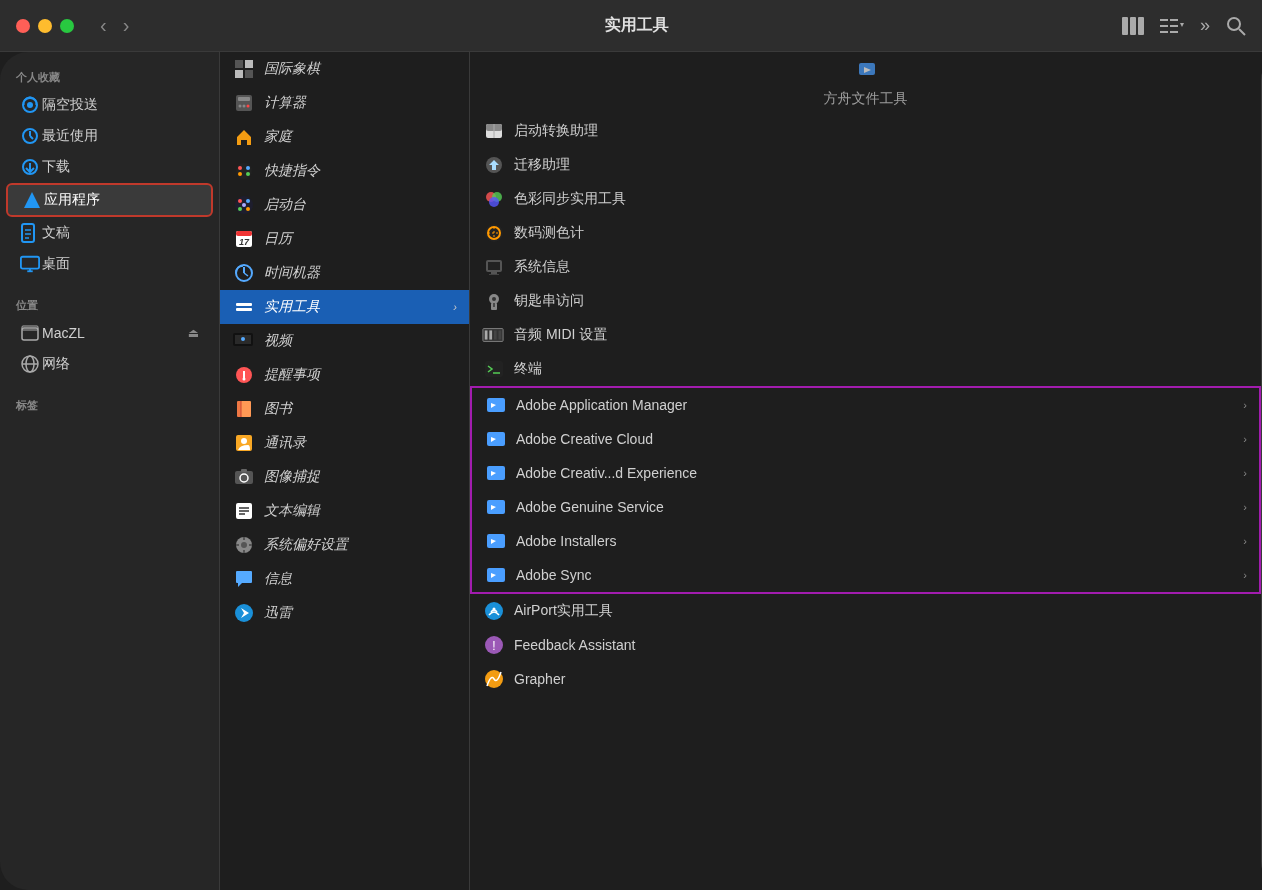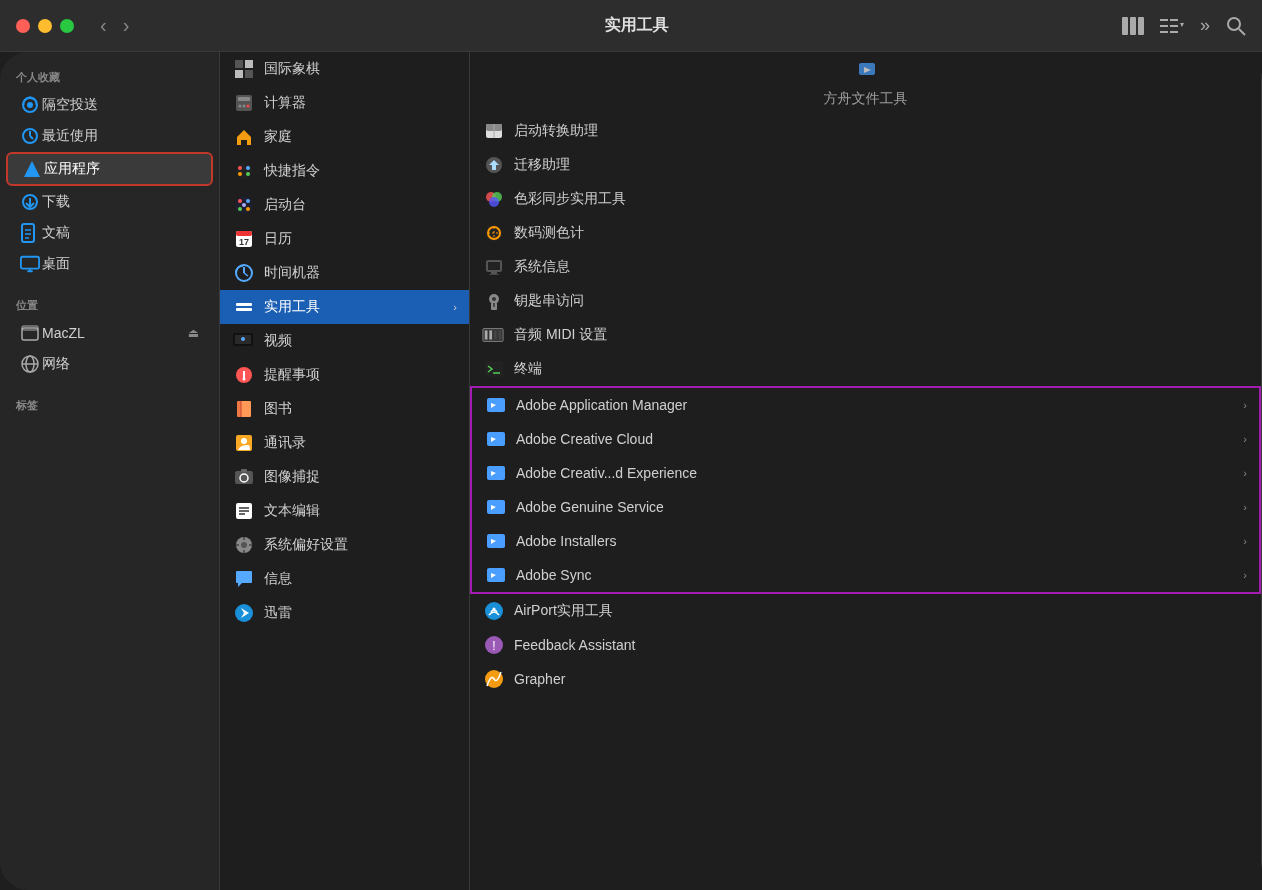--- a/index.html
+++ b/index.html
@@ -144,20 +144,21 @@
       overflow: hidden;
     }
 
     .column {
       border-right: 1px solid #3a3a3a;
       overflow-y: auto;
       flex-shrink: 0;
     }
     .column-mid {
       width: 250px;
+      font-style: italic;
     }
     .column-right {
       flex: 1;
     }
 
     .col-item {
       display: flex;
       align-items: center;
       gap: 10px;
       padding: 6px 12px;
@@ -276,38 +277,38 @@
       <div class="sidebar-icon" style="color:#2196f3;">
         <svg width="20" height="20" viewBox="0 0 20 20">
           <circle cx="10" cy="10" r="7" stroke="#2196f3" stroke-width="2" fill="none"></circle>
           <line x1="10" y1="5" x2="10" y2="10" stroke="#2196f3" stroke-width="2"></line>
           <line x1="10" y1="10" x2="13" y2="13" stroke="#2196f3" stroke-width="2"></line>
         </svg>
       </div>
       <span>最近使用</span>
     </div>
 
-    <div class="sidebar-item active" style="border:2px solid #c0392b; background:#3a3a3a;">
-      <div class="sidebar-icon" style="color:#2196f3;">
-        <svg width="20" height="20" viewBox="0 0 20 20">
-          <path d="M10 2 L18 18 L2 18 Z" fill="#2196f3"></path>
-        </svg>
-      </div>
-      <span>应用程序</span>
-    </div>
-
     <div class="sidebar-item">
       <div class="sidebar-icon" style="color:#2196f3;">
         <svg width="20" height="20" viewBox="0 0 20 20">
           <circle cx="10" cy="10" r="7" stroke="#2196f3" stroke-width="2" fill="none"></circle>
           <line x1="10" y1="6" x2="10" y2="14" stroke="#2196f3" stroke-width="2"></line>
           <polyline points="6,11 10,15 14,11" stroke="#2196f3" stroke-width="2" fill="none"></polyline>
         </svg>
       </div>
       <span>下载</span>
+    </div>
+
+    <div class="sidebar-item active" style="border:2px solid #c0392b; background:#3a3a3a;">
+      <div class="sidebar-icon" style="color:#2196f3;">
+        <svg width="20" height="20" viewBox="0 0 20 20">
+          <path d="M10 2 L18 18 L2 18 Z" fill="#2196f3"></path>
+        </svg>
+      </div>
+      <span>应用程序</span>
     </div>
 
     <div class="sidebar-item">
       <div class="sidebar-icon" style="color:#2196f3;">
         <svg width="18" height="20" viewBox="0 0 18 20">
           <rect x="1" y="1" width="12" height="18" rx="2" stroke="#2196f3" stroke-width="2" fill="none"></rect>
           <line x1="4" y1="7" x2="10" y2="7" stroke="#2196f3" stroke-width="1.5"></line>
           <line x1="4" y1="11" x2="10" y2="11" stroke="#2196f3" stroke-width="1.5"></line>
           <line x1="4" y1="15" x2="8" y2="15" stroke="#2196f3" stroke-width="1.5"></line>
         </svg>

